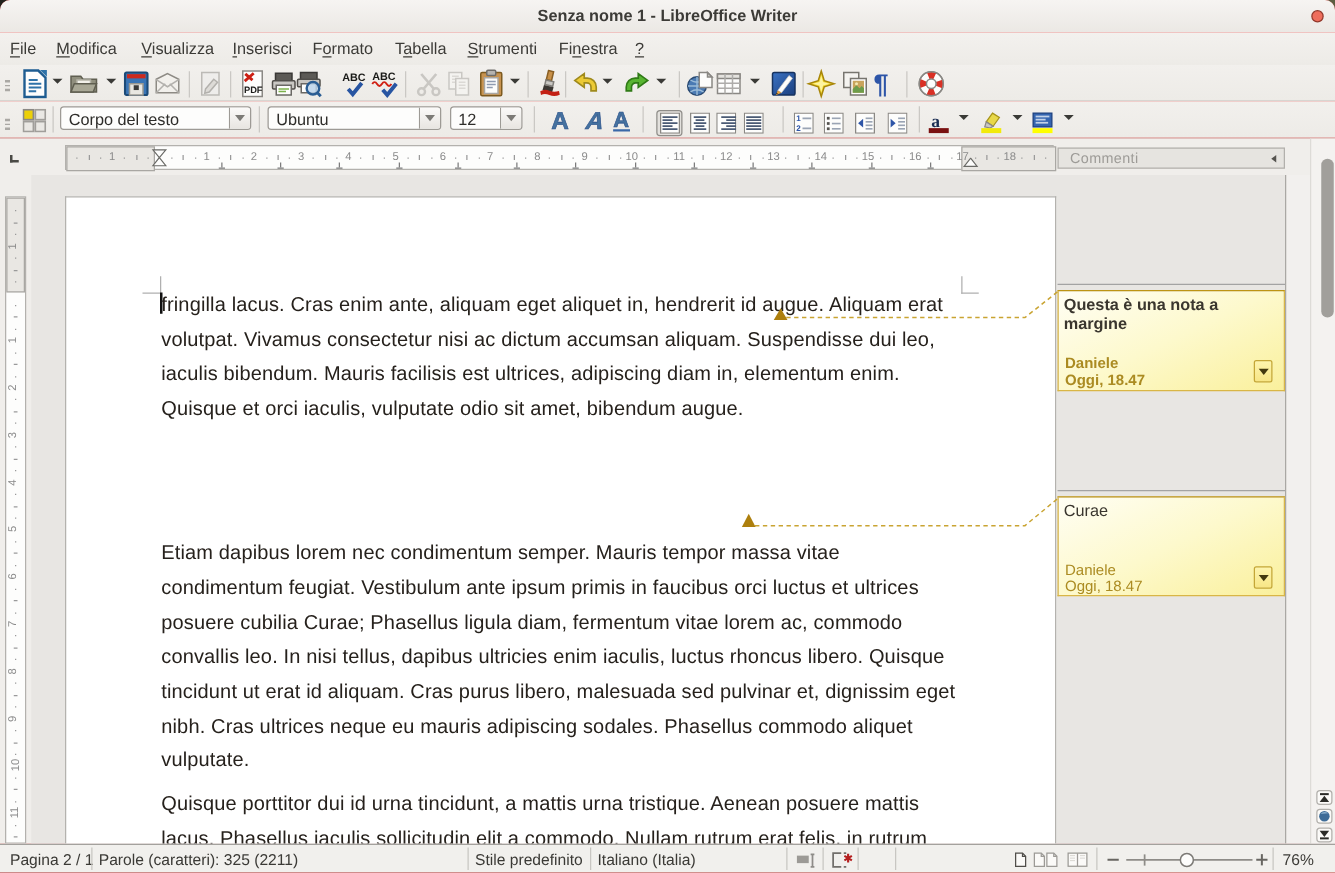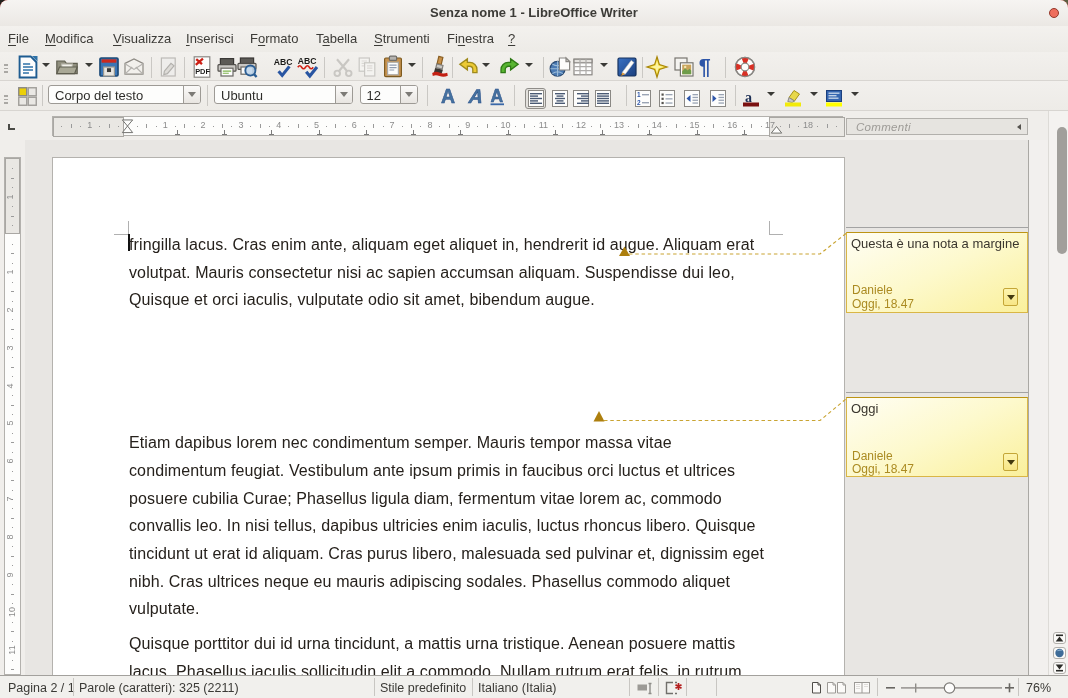--- a/index.html
+++ b/index.html
@@ -33,21 +33,21 @@
 #rulerrow{position:absolute;left:0;top:111px;width:1068px;height:29px;background:#f0eeeb;}
 #hruler{position:absolute;left:52px;top:4.5px;width:791px;height:20px;background:#fdfdfc;border:1px solid #b3b1ad;box-sizing:border-box;}
 .rmargin{position:absolute;top:0px;height:18px;background:#e9e7e3;border:1px solid #a9a7a3;}
 .rnum{position:absolute;top:3.5px;font-size:9px;color:#8b8b8b;transform:translateX(-50%);}
 .rdot{position:absolute;top:9px;width:1px;height:1px;background:#9a9a9a;}
 .rdash{position:absolute;top:7.5px;width:1px;height:4px;background:#9a9a9a;}
 .rtab{position:absolute;top:13.5px;width:5px;height:5px;border-bottom:1px solid #7c7c7c;box-sizing:border-box;}
 .rtab:after{content:"";position:absolute;left:2px;top:0;width:1px;height:4px;background:#7c7c7c;}
 #tabsel{position:absolute;left:8px;top:13px;width:7px;height:6px;border-left:2px solid #4a4a46;border-bottom:2px solid #4a4a46;box-sizing:border-box;}
 #commbtn{position:absolute;left:846px;top:6.5px;width:182px;height:17px;background:#e6e4e0;border:1px solid #b2b0ac;box-sizing:border-box;}
-#commbtn span{position:absolute;left:9px;top:2px;font-size:11.5px;color:#9d9b97;letter-spacing:0.3px;font-style:italic;}
+#commbtn span{position:absolute;left:9px;top:2px;font-size:11.5px;color:#9d9b97;letter-spacing:0.3px;}
 #commbtn b{position:absolute;right:6px;top:5.5px;width:0;height:0;border-top:3px solid transparent;border-bottom:3px solid transparent;border-right:4.5px solid #55534f;}
 
 #docarea{position:absolute;left:0;top:140px;width:1068px;height:535px;background:#f0eeeb;overflow:hidden;}
 #docbg{position:absolute;left:25px;top:0;width:1003px;height:535px;background:#e8e6e3;}
 #rightstrip{position:absolute;left:1028px;top:0;width:40px;height:535px;background:#f2f0ee;border-left:1px solid #aaa8a4;box-sizing:border-box;}
 #vruler{position:absolute;left:4px;top:17px;width:17px;height:518px;background:#fdfdfc;border:1px solid #b3b1ad;box-sizing:border-box;}
 #vmargin{position:absolute;left:0px;top:0px;width:15px;height:76px;background:#e9e7e3;border:1px solid #a9a7a3;box-sizing:border-box;}
 .vnum{position:absolute;left:2px;font-size:9px;color:#8b8b8b;transform:rotate(-90deg);}
 .vdot{position:absolute;left:7px;width:1px;height:1px;background:#9a9a9a;}
 .vdash{position:absolute;left:6px;width:3px;height:1px;background:#9a9a9a;}
@@ -538,47 +538,48 @@
       <div class="vdash" style="top:511.1px"></div>
     </div>
     <div id="page">
       <div class="cornerline" style="left:74.5px;top:62.5px;width:1px;height:14px;"></div>
       <div class="cornerline" style="left:61px;top:76.4px;width:14px;height:1px;"></div>
       <div class="cornerline" style="left:716.3px;top:62.5px;width:1px;height:14px;"></div>
       <div class="cornerline" style="left:716.3px;top:76.4px;width:14px;height:1px;"></div>
       <div id="caret" style="left:74.5px;top:76.3px;"></div>
       <div class="bodytext" style="top:73px;">
           <div>fringilla lacus. Cras enim ante, aliquam eget aliquet in, hendrerit id augue. Aliquam erat</div>
-          <div>volutpat. Mauris consectetur nisi ac sapien accumsan aliquam. Suspendisse dui leo,</div>
+          <div>volutpat. Vivamus consectetur nisi ac dictum accumsan aliquam. Suspendisse dui leo,</div>
+          <div>iaculis bibendum. Mauris facilisis est ultrices, adipiscing diam in, elementum enim.</div>
           <div>Quisque et orci iaculis, vulputate odio sit amet, bibendum augue.</div>
         </div>
       <div class="bodytext" style="top:271.4px;">
           <div>Etiam dapibus lorem nec condimentum semper. Mauris tempor massa vitae</div>
           <div>condimentum feugiat. Vestibulum ante ipsum primis in faucibus orci luctus et ultrices</div>
           <div>posuere cubilia Curae; Phasellus ligula diam, fermentum vitae lorem ac, commodo</div>
           <div>convallis leo. In nisi tellus, dapibus ultricies enim iaculis, luctus rhoncus libero. Quisque</div>
           <div>tincidunt ut erat id aliquam. Cras purus libero, malesuada sed pulvinar et, dignissim eget</div>
           <div>nibh. Cras ultrices neque eu mauris adipiscing sodales. Phasellus commodo aliquet</div>
           <div>vulputate.</div>
         </div>
       <div class="bodytext" style="top:472px;">
           <div>Quisque porttitor dui id urna tincidunt, a mattis urna tristique. Aenean posuere mattis</div>
           <div>lacus. Phasellus iaculis sollicitudin elit a commodo. Nullam rutrum erat felis, in rutrum</div>
         </div>
     </div>
     <div class="cline" style="left:846px;top:87px;"></div>
     <div class="cline" style="left:846px;top:252px;"></div>
-    <div class="comment" style="left:846px;top:91.5px;height:81px;">
+    <div class="comment" style="left:846px;top:91.5px;height:81px;font-weight:bold;">
       <div class="ctitle">Questa è una nota a margine</div>
       <div class="cauthor" style="top:50.5px;">Daniele</div>
       <div class="cauthor" style="top:64px;">Oggi, 18.47</div>
       <div class="cbtn" style="top:55px;"></div>
     </div>
     <div class="comment" style="left:846px;top:257px;height:80px;">
-      <div class="ctitle">Oggi</div>
+      <div class="ctitle">Curae</div>
       <div class="cauthor" style="top:50.5px;">Daniele</div>
       <div class="cauthor" style="top:64px;">Oggi, 18.47</div>
       <div class="cbtn" style="top:55px;"></div>
     </div>
     <svg class="abs" style="left:0;top:0;" width="1068" height="535" viewBox="0 0 1068 535">
       <polyline points="629,114 820,114 846,93.5" fill="none" stroke="#c9a432" stroke-width="1.2" stroke-dasharray="3.5,2.8"></polyline>
       <polyline points="604,280.5 820,280.5 846,259" fill="none" stroke="#c9a432" stroke-width="1.2" stroke-dasharray="3.5,2.8"></polyline>
       <polygon points="624.5,106.5 630,116 619,116" fill="#ad7f0e"></polygon>
       <polygon points="599,271 604.5,281.5 593.5,281.5" fill="#ad7f0e"></polygon>
     </svg>

